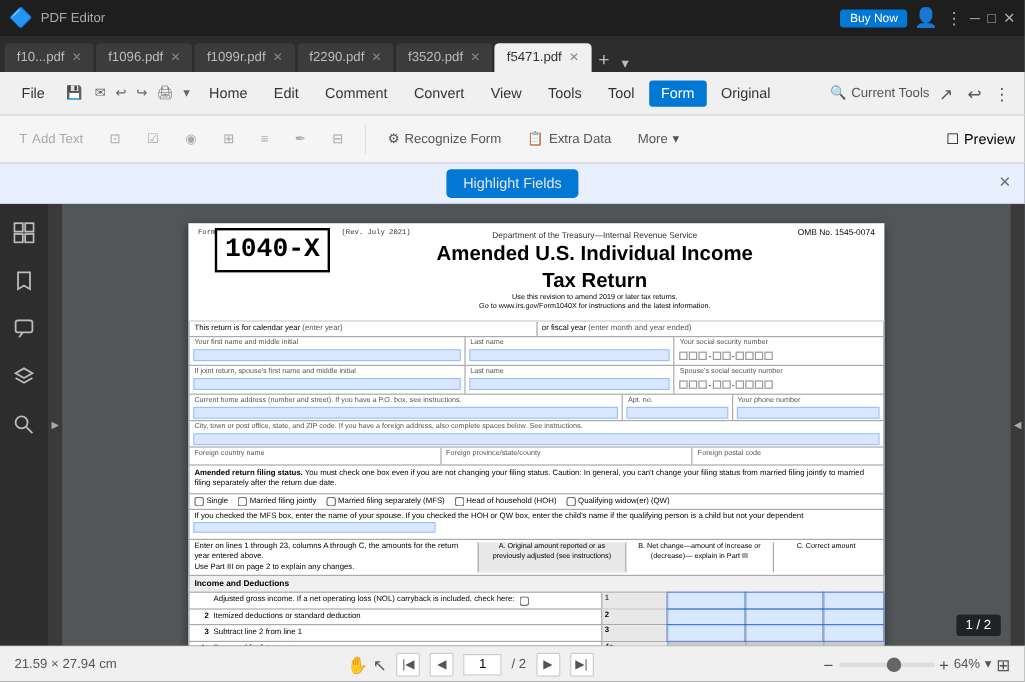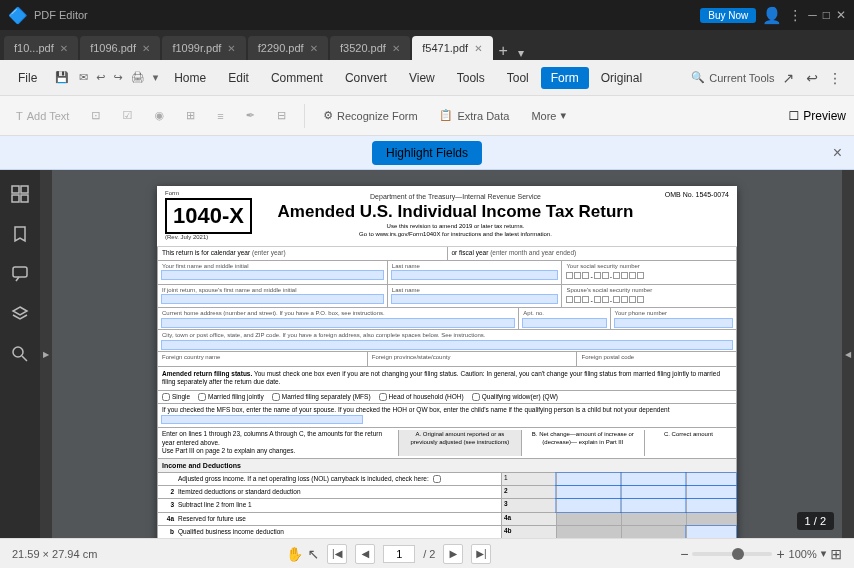--- a/index.html
+++ b/index.html
@@ -42,21 +42,21 @@
     .toolbar-divider { width: 1px; height: 24px; background: #ddd; margin: 0 4px; }
 
     
     .notif-bar {
       display: flex; align-items: center; justify-content: center;
       background: #e8f0fe; height: 34px; padding: 0 16px; gap: 12px;
       border-bottom: 1px solid #c5d5f5; position: relative;
     }
     .notif-text { font-size: 12px; color: #333; }
     .notif-btn {
-      background: #0078d4; color: #000000; font-size: 12px;
+      background: #0078d4; color: #e5e5e5; font-size: 12px;
       padding: 5px 14px; border-radius: 4px; cursor: pointer;
     }
     .notif-close {
       position: absolute; right: 12px; top: 50%; transform: translateY(-50%);
       font-size: 16px; color: #666; cursor: pointer;
     }
 
     
     .left-panel {
       width: 40px; background: #2d2d2d; display: flex; flex-direction: column;
@@ -302,21 +302,21 @@
 
   <div style="width:12px; background:#3a3a3a; display:flex; align-items:center; justify-content:center; cursor:pointer;">
     <span style="color:#aaa; font-size:8px;">▶</span>
   </div>
 
   <div class="pdf-area">
 
     <div class="pdf-doc">
 
       <div style="display:flex; align-items:flex-start; padding:4px 8px; border-bottom:1px solid #ccc;">
-        <div style="display:flex; flex-direction:column;">
+        <div style="display:flex; font-family:Liberation Mono, monospace;">
           <span style="font-size:6px; color:#333;">Form</span>
           <div class="form-number">1040-X</div>
           <span style="font-size:6px; color:#333;">(Rev. July 2021)</span>
         </div>
         <div style="flex:1; text-align:center; padding:2px 8px;">
           <div style="font-size:7px; color:#333;">Department of the Treasury—Internal Revenue Service</div>
           <div class="form-title-main">Amended U.S. Individual Income Tax Return</div>
           <div style="font-size:6px;">Use this revision to amend 2019 or later tax returns.</div>
           <div style="font-size:6px;">Go to www.irs.gov/Form1040X for instructions and the latest information.</div>
         </div>
@@ -544,17 +544,17 @@
     <span>/ 2</span>
     <div class="page-nav-btn">▶</div>
     <div class="page-nav-btn">▶|</div>
   </div>
   <div class="zoom-ctrl">
     <span style="cursor:pointer; font-size:14px;">−</span>
     <div class="zoom-slider">
       <div class="zoom-thumb"></div>
     </div>
     <span style="cursor:pointer; font-size:14px;">+</span>
-    <span>100%</span>
+    <span>64%</span>
     <span style="cursor:pointer;">▾</span>
     <span style="cursor:pointer; font-size:14px;">⊞</span>
   </div>
 </div>
 
 </body></html>

